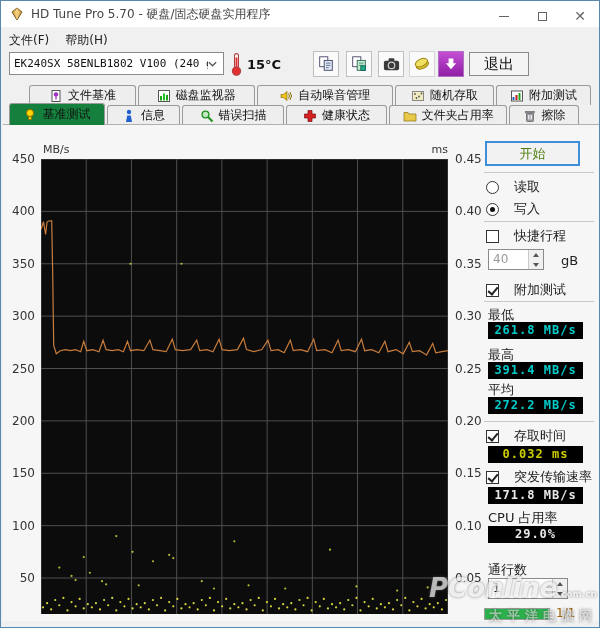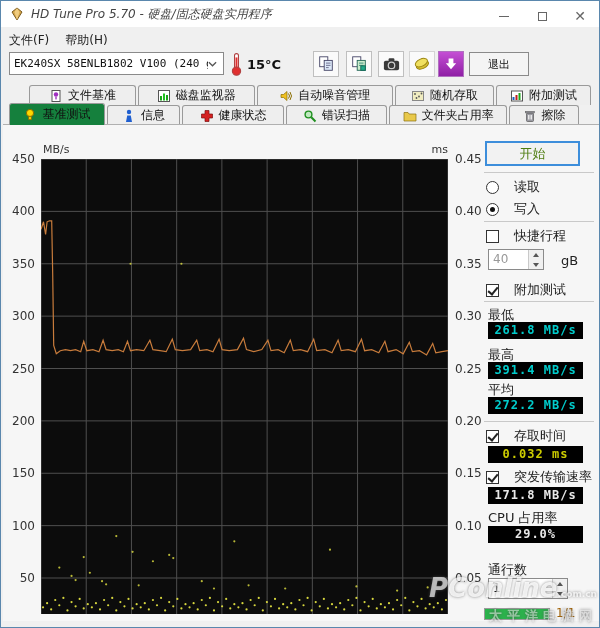--- a/index.html
+++ b/index.html
@@ -1,40 +1,40 @@
 <!DOCTYPE html>
 <html><head>
 <meta charset="utf-8">
 <style>
   html,body{margin:0;padding:0;background:#cfd8e0;}
   *{box-sizing:border-box;font-family:"DejaVu Sans","Liberation Sans",sans-serif;}
   #window{position:relative;width:600px;height:628px;background:#f0f0f0;border:1px solid #5a87ad;overflow:hidden;}
   
-  #titlebar{position:absolute;left:0;top:0;width:100%;height:26px;background:#ffffff;display:flex;align-items:center;font-style:italic;}
+  #titlebar{position:absolute;left:0;top:0;width:100%;height:26px;background:#ffffff;display:flex;align-items:center;}
   #titlebar .app-icon{margin:0 6px 0 8px;width:16px;height:16px;}
   #titlebar .title{font-size:12px;color:#444;}
   .winbtns{position:absolute;right:0;top:0;height:30px;display:flex;}
   .winbtn{width:38px;height:30px;display:flex;align-items:center;justify-content:center;color:#666;}
   .glyph-min{width:10px;height:0;border-top:1px solid #666;display:block;}
   .glyph-max{width:9px;height:9px;border:1px solid #666;display:block;}
   .glyph-close{font-size:14px;color:#666;line-height:1;}
   
   #menubar{position:absolute;left:0;top:30px;width:100%;height:18px;background:#f0f0f0;display:flex;align-items:center;font-size:12px;color:#222;}
   #menubar .menu-item{padding:1px 8px;}
   
   #toolbar{position:absolute;left:0;top:48px;width:100%;height:32px;}
   .drive-combo{position:absolute;left:8px;top:3px;width:215px;height:23px;background:#fff;border:1px solid #8a8a8a;display:flex;align-items:center;padding:0 4px;}
   .drive-combo .val{flex:1;font-family:"DejaVu Sans Mono","Liberation Mono",monospace;font-size:11px;color:#111;white-space:nowrap;overflow:hidden;}
   .combo-arrow{width:9px;height:6px;margin-right:2px;}
   .temp-wrap{position:absolute;left:230px;top:1px;height:28px;display:flex;align-items:center;gap:5px;}
   .temp-txt{font-size:13px;font-weight:bold;color:#111;}
   .tbtn{position:absolute;top:2px;width:26px;height:26px;border:1px solid #bfbfbf;background:#fafafa;display:flex;align-items:center;justify-content:center;}
   .tbtn.flat{border-color:#d4d4d4;}
   .dl-btn{background:linear-gradient(#c44fd4,#8f1fa5);border:1px solid #b070c0;}
-  .exit-btn{position:absolute;left:468px;top:3px;width:60px;height:24px;background:#f4f4f4;border:1px solid #8a8a8a;font-size:11px;color:#111;display:flex;align-items:center;justify-content:center;}
+  .exit-btn{position:absolute;left:468px;top:3px;width:60px;height:24px;background:#f4f4f4;border:1px solid #8a8a8a;font-size:15px;color:#111;display:flex;align-items:center;justify-content:center;}
   
   .tabrow{position:absolute;display:flex;height:20px;}
   #tabrow1{left:28px;top:84px;width:564px;}
   #tabrow2{left:8px;top:104px;width:572px;}
   .tab{display:flex;align-items:center;justify-content:center;gap:5px;font-size:12px;color:#111;background:#eeeeee;border:1px solid #9a9a9a;border-bottom:none;border-radius:3px 3px 0 0;margin-right:2px;padding:0 6px;white-space:nowrap;}
   .tab svg{flex:0 0 auto;}
   .tab.active{background:#15803d;height:22px;margin-top:-2px;z-index:5;position:relative;}
   
   #content{position:absolute;left:2px;top:123px;width:596px;height:497px;background:#f6f6f6;border-top:1px solid #b0b0b0;}
   .axis-unit{position:absolute;top:18px;font-size:11px;color:#333;}
@@ -215,30 +215,30 @@
     </div>
     <div class="tab" style="width:78px">
       <svg width="14" height="14" viewBox="0 0 14 14">
           <circle cx="7" cy="3" r="2.2" fill="#1f5fd0"></circle>
           <path d="M4 13 L5.2 6.5 h3.6 L10 13 z" fill="#1f5fd0"></path>
         </svg>
       <span>信息</span>
     </div>
     <div class="tab" style="width:108px">
       <svg width="14" height="14" viewBox="0 0 14 14">
-          <path d="M5 1.5 h4 v3.5 h3.5 v4 H9 v3.5 H5 V9 H1.5 V5 H5 z" fill="#d42020" stroke="#7a1010" stroke-width=".7"></path>
-        </svg>
-      <span>健康状态</span>
-    </div>
-    <div class="tab" style="width:108px">
-      <svg width="14" height="14" viewBox="0 0 14 14">
           <circle cx="5.5" cy="5.5" r="3.4" fill="#bfe8bf" stroke="#1f8f1f" stroke-width="1.4"></circle>
           <line x1="8.3" y1="8.3" x2="12.5" y2="12.5" stroke="#1f8f1f" stroke-width="2"></line>
         </svg>
       <span>错误扫描</span>
+    </div>
+    <div class="tab" style="width:108px">
+      <svg width="14" height="14" viewBox="0 0 14 14">
+          <path d="M5 1.5 h4 v3.5 h3.5 v4 H9 v3.5 H5 V9 H1.5 V5 H5 z" fill="#d42020" stroke="#7a1010" stroke-width=".7"></path>
+        </svg>
+      <span>健康状态</span>
     </div>
     <div class="tab" style="width:126px">
       <svg width="14" height="14" viewBox="0 0 14 14">
           <path d="M1 3.5 h4 l1.2 1.5 H13 V12 H1 z" fill="#e8c84a" stroke="#8a7010" stroke-width=".7"></path>
         </svg>
       <span>文件夹占用率</span>
     </div>
     <div class="tab" style="width:74px">
       <svg width="14" height="14" viewBox="0 0 14 14">
           <rect x="3.5" y="4" width="7" height="8.5" rx="1" fill="#9a9aa2" stroke="#555" stroke-width=".7"></rect>

